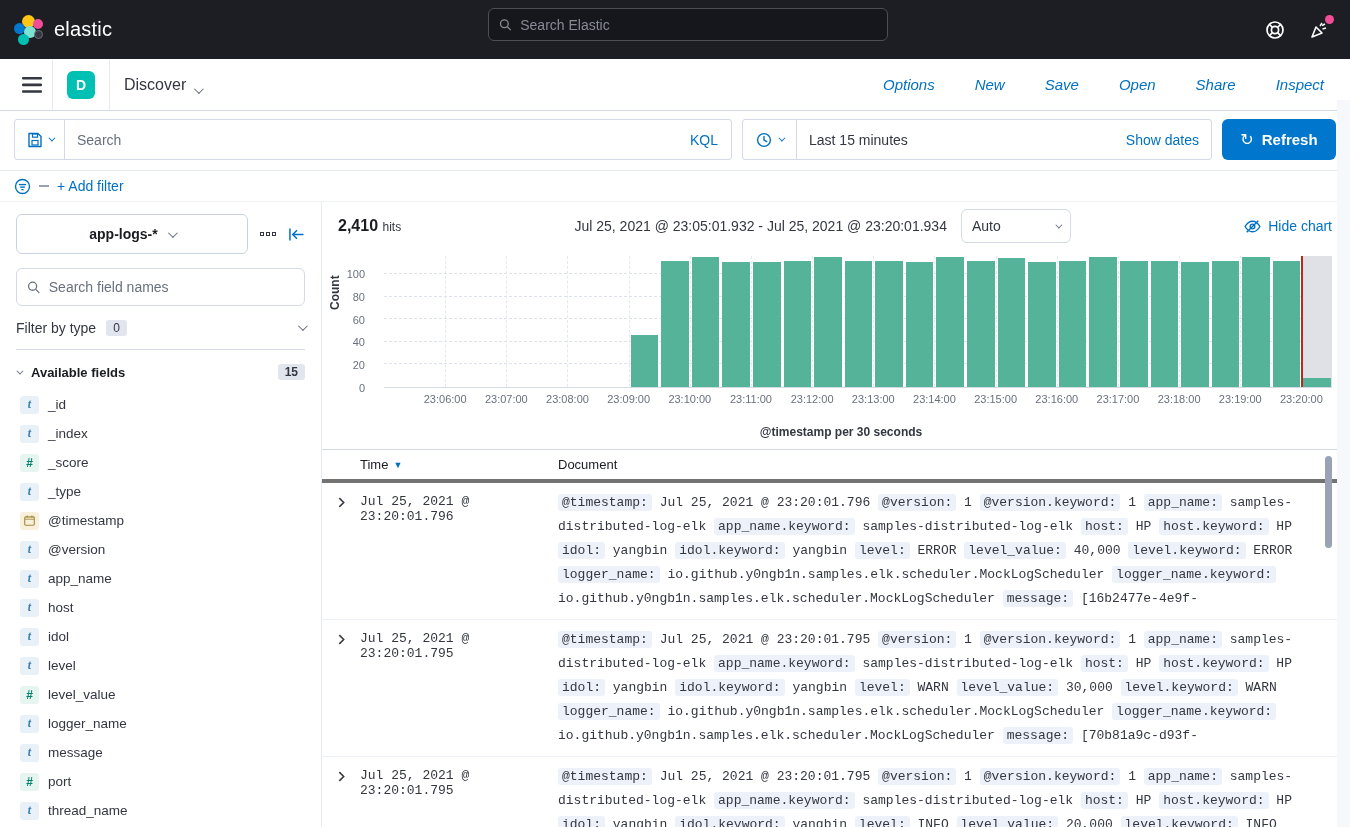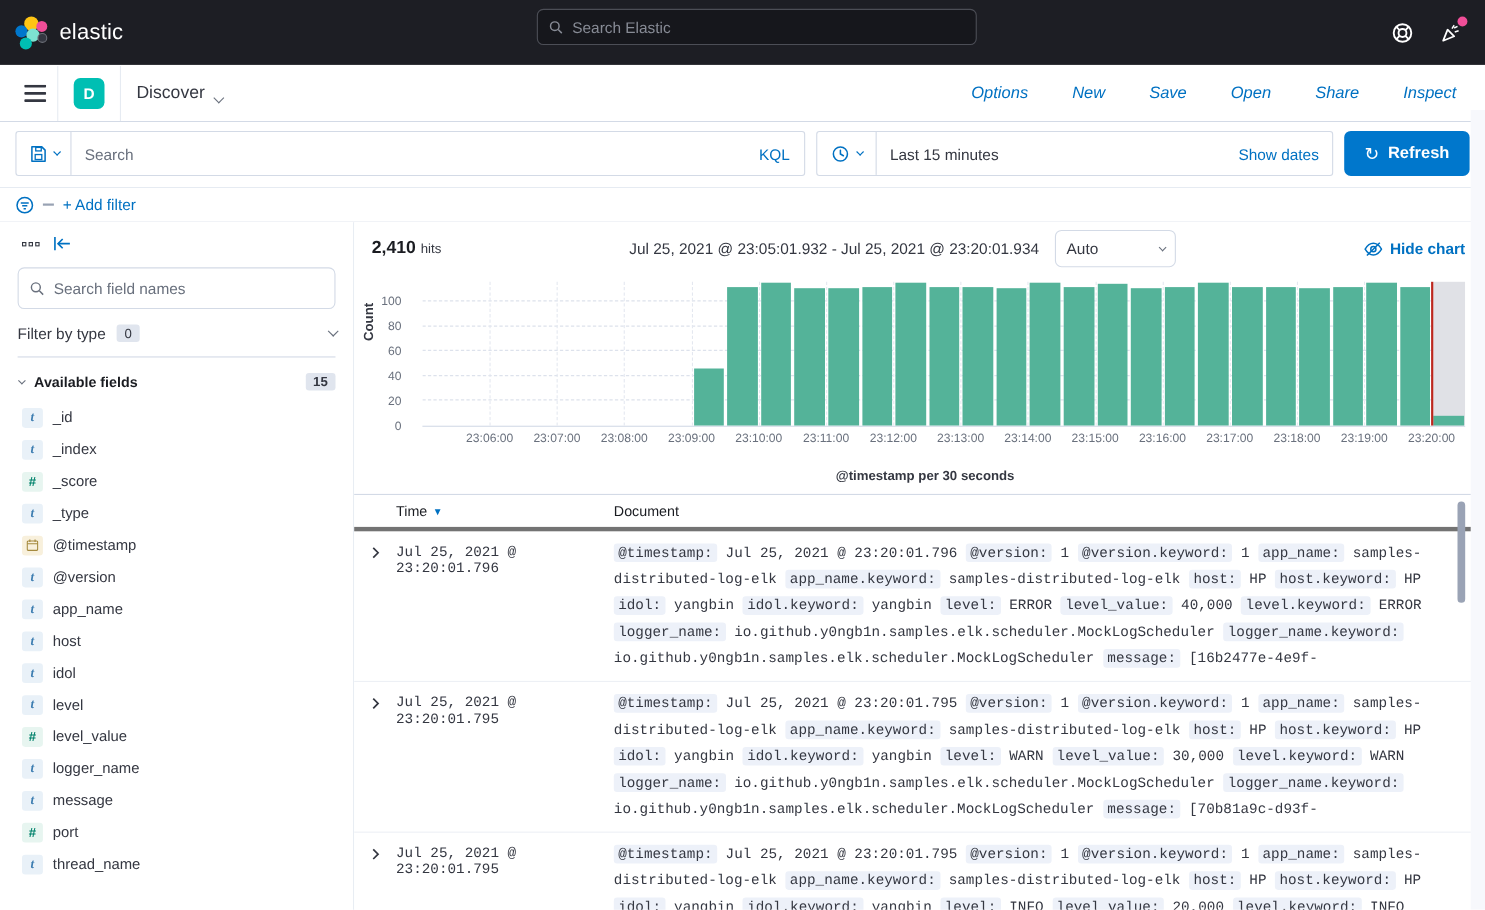--- a/index.html
+++ b/index.html
@@ -81,21 +81,21 @@
   .type-badge.date { background:#F8F0DC; }
   .field-name { font-size:13.5px; color:#343741; }
 
   .main { flex:1; min-width:0; position:relative; background:#fff; }
   .hits-row { height:48px; display:flex; align-items:center; padding:0 18px 0 16px; gap:14px; }
   .hits-num { font-size:16px; font-weight:bold; color:#1a1c21; }
   .hits-label { font-size:12px; color:#343741; }
   .range-text { font-size:14px; color:#343741; }
   .interval-select { height:34px; width:110px; border:1px solid #D3DAE6; border-radius:6px; background:#fff; display:flex; align-items:center;
     justify-content:space-between; padding:0 10px; font-size:14px; cursor:pointer; }
-  .hidechart { display:flex; align-items:center; gap:7px; font-size:14px; cursor:pointer;font-weight:bold; }
+  .hidechart { display:flex; align-items:center; gap:7px; font-size:14px; cursor:pointer; }
 
   
   .chart-wrap { position:relative; padding:6px 18px 0 28px; }
   .ylabel { position:absolute; left:6px; top:60px; transform:rotate(-90deg); transform-origin:left top; font-size:12px; font-weight:bold; color:#343741; }
   .plot-outer { display:flex; }
   .yticks { width:34px; position:relative; height:132px; flex:none; }
   .ytick { position:absolute; right:19px; font-size:11px; color:#69707D; transform:translateY(50%); }
   .plot { position:relative; flex:1; height:132px; border-bottom:1px solid #D3DAE6; overflow:hidden; }
   .hgrid { position:absolute; left:0; right:0; border-top:1px dashed #DDE2EC; }
   .vgrid { position:absolute; top:0; bottom:0; border-left:1px dashed #E4E8F0; }
@@ -234,20 +234,24 @@
       <line x1="7" y1="11" x2="9" y2="11" stroke="#0071C2" stroke-width="1.3"></line>
     </svg>
     <span class="filter-dash"></span>
     <a class="addfilter" style="color:#0071C2">+ Add filter</a>
   </div>
 
   <div class="content">
 
     <div class="sidebar">
       <div class="idx-row">
+        <button class="idx-btn">
+          <span>app-logs-*</span>
+          <span class="chev"></span>
+        </button>
         <span class="dots-icon">
             <i></i>
             <i></i>
             <i></i>
           </span>
         <svg width="17" height="15" viewBox="0 0 18 16">
           <line x1="2" y1="1.5" x2="2" y2="14.5" stroke="#0071C2" stroke-width="1.6"></line>
           <line x1="5" y1="8" x2="16.5" y2="8" stroke="#0071C2" stroke-width="1.6"></line>
           <path d="M9.5 3.5 L5 8 L9.5 12.5" fill="none" stroke="#0071C2" stroke-width="1.6"></path>
         </svg>

